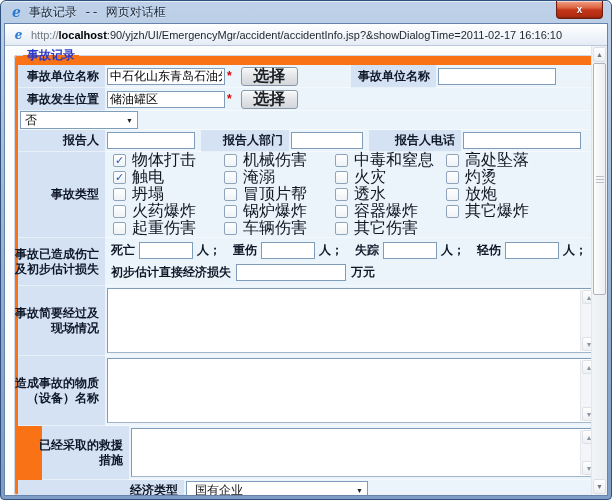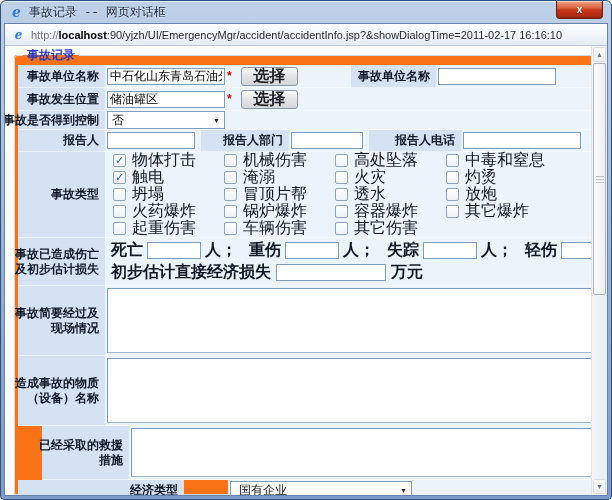--- a/index.html
+++ b/index.html
@@ -73,37 +73,37 @@
          justify-content:space-between; padding:0 4px; font-size:12px; color:#111; cursor:pointer; }
   .sel .arr { font-size:7px; color:#20242A; margin-left:6px; }
 
   .grid { display:grid; grid-template-columns:111px 111px 111px 1fr; grid-auto-rows:17px; align-items:center; padding-left:6px; }
   .cb-item { display:flex; align-items:center; gap:6px; cursor:pointer; }
   .cb { flex:none; width:13px; height:13px; border:1px solid #8FA3BA; border-radius:2px;
         background:linear-gradient(180deg,#FEFEFE,#EFF3F7); color:#1F55C8; font-size:11px; font-weight:bold;
         line-height:11px; text-align:center; }
   .cb-label { font-size:16px; color:#101622; }
 
-  .inline-label { font-size:16px; font-weight:bold; color:#0E1726; white-space:nowrap; }
+  .inline-label { font-size:12px; font-weight:bold; color:#0E1726; white-space:nowrap; }
   .cas-line { display:flex; align-items:center; height:24px; }
   .cas-line .txt { width:54px; margin:0 4px; }
   .cas-line .suf { margin-right:12px; }
   .econ-line { display:flex; align-items:center; height:24px; }
   .econ-line .txt { width:110px; margin:0 5px; }
 
   .ta { position:relative; flex:1; height:100%; background:#fff; border:1px solid #A3B5C9;
         border-top-color:#7F9DB9; border-left-color:#7F9DB9; }
   .ta-sb { position:absolute; top:1px; right:1px; bottom:1px; width:17px; background:#F3F5F8; border-left:1px solid #E4E8ED; }
   .ta-btn { position:absolute; left:1px; right:1px; height:14px; display:flex; align-items:center; justify-content:center;
             font-size:7px; color:#8D97A3; background:linear-gradient(180deg,#FEFEFE,#EDF0F3);
             border:1px solid #DDE1E7; border-radius:2px; cursor:pointer; }
   .ta-up { top:0; } .ta-dn { bottom:0; }
 
   .h23 { height:23px; } .h19 { height:19px; } .h22 { height:22px; } .h86 { height:86px; }
-  .h48 { height:48px; } .h70 { height:70px; } .h54 { height:54px;margin-left:24px; } .h21 { height:21px;gap:44px; }
+  .h48 { height:48px; } .h70 { height:70px; } .h54 { height:54px;margin-left:24px; } .h21 { height:21px; }
   .flex1 { flex:1; }
 </style>
 </head>
 <body>
 
 <div class="win">
   <div class="titlebar">
     <span class="ie-glyph">e</span>
     <span class="title-text">事故记录 -- 网页对话框</span>
   </div>
@@ -139,21 +139,20 @@
             <div class="lcell">事故发生位置</div>
             <div class="ccell" style="width:246px;">
               <input class="txt" style="width: 118px;" value="储油罐区">
               <span class="req">*</span>
               <div class="btn">选择</div>
             </div>
             <div class="ccell flex1"></div>
           </div>
 
           <div class="frow h19">
-            <div class="lcell">事故是否得到控制</div>
             <div class="ccell flex1">
               <div class="sel" style="width:118px;">
                 <span>否</span>
                 <span class="arr">▼</span>
               </div>
             </div>
           </div>
 
           <div class="frow h22">
             <div class="lcell">报告人</div>
@@ -177,25 +176,25 @@
                   <label class="cb-item">
                     <span class="cb">✓</span>
                     <span class="cb-label">物体打击</span>
                   </label>
                   <label class="cb-item">
                     <span class="cb"></span>
                     <span class="cb-label">机械伤害</span>
                   </label>
                   <label class="cb-item">
                     <span class="cb"></span>
+                    <span class="cb-label">中毒和窒息</span>
+                  </label>
+                  <label class="cb-item">
+                    <span class="cb"></span>
                     <span class="cb-label">高处坠落</span>
-                  </label>
-                  <label class="cb-item">
-                    <span class="cb"></span>
-                    <span class="cb-label">中毒和窒息</span>
                   </label>
                   <label class="cb-item">
                     <span class="cb">✓</span>
                     <span class="cb-label">触电</span>
                   </label>
                   <label class="cb-item">
                     <span class="cb"></span>
                     <span class="cb-label">淹溺</span>
                   </label>
                   <label class="cb-item">

